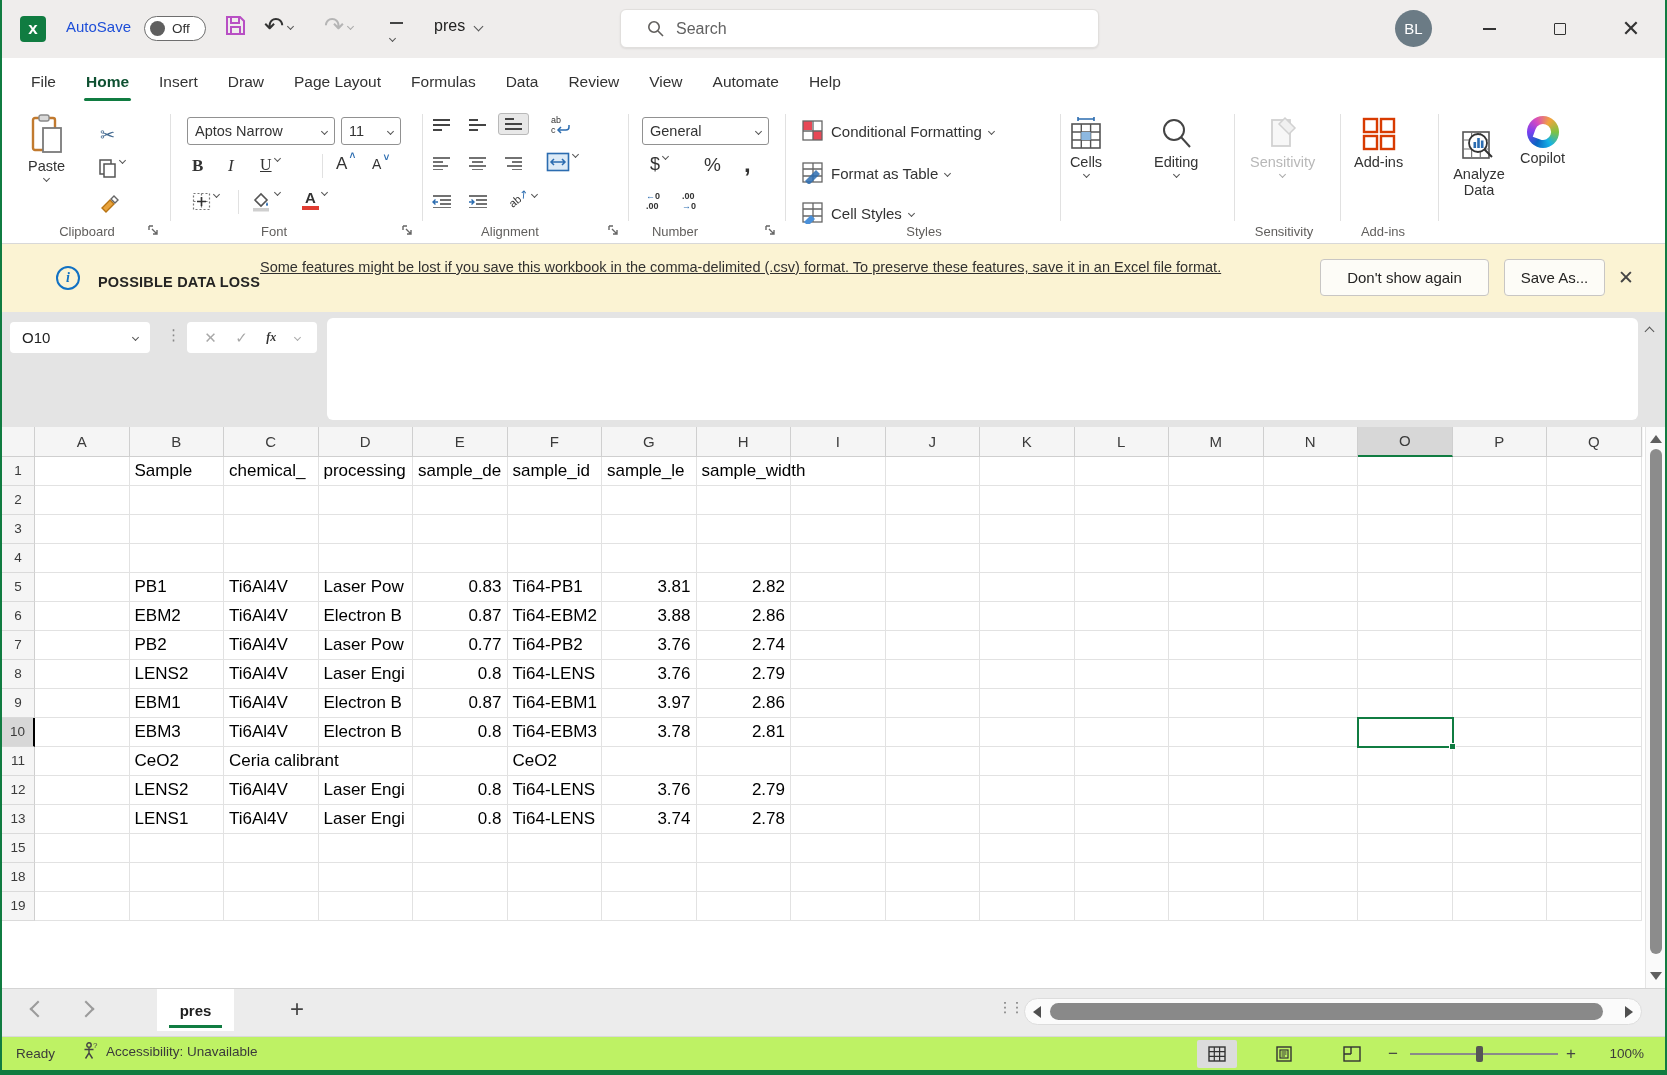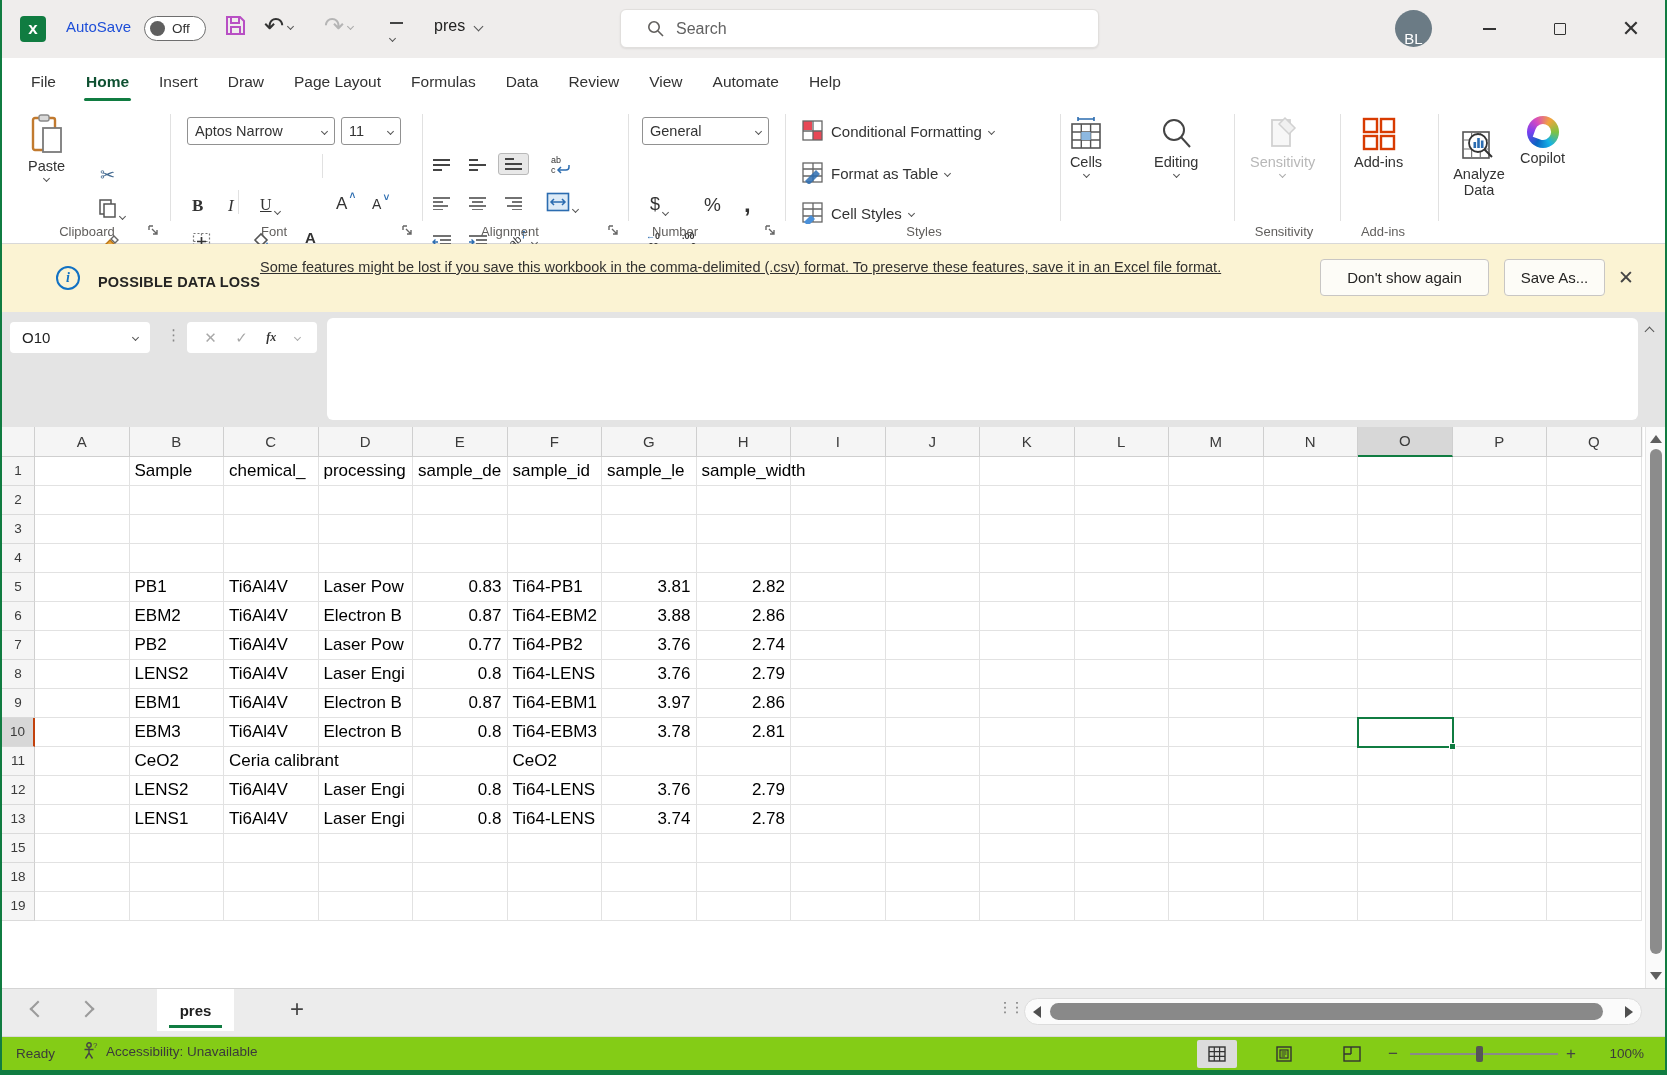--- a/index.html
+++ b/index.html
@@ -21,21 +21,21 @@
   .toggle .knob { width:15px; height:15px; border-radius:50%; background:#5f5f5f; margin-left:5px; }
   .toggle .tlabel { font-size:13.5px; color:#333; margin-left:7px; }
   .qat-btn { position:absolute; top:14px; display:flex; align-items:center; gap:4px; }
   .undo-glyph { font-size:24px; color:#333; line-height:1; }
   .undo-glyph.dis { color:#b5b5b5; }
   .qat-custom { position:absolute; left:388px; top:22px; width:13px; }
   .qat-custom .bar { height:2px; background:#444; margin-bottom:3px; }
   .fname { position:absolute; left:432px; top:17px; font-size:16px; color:#222; display:flex; align-items:center; gap:10px; }
   .searchbox { position:absolute; left:618px; top:9px; width:479px; height:39px; background:#fff; border:1px solid #e1dfdd; border-radius:6px; box-shadow:0 1px 2px rgba(0,0,0,.08); display:flex; align-items:center; padding-left:26px; gap:12px; }
   .searchbox .stext { font-size:16px; color:#616161; }
-  .avatar { position:absolute; left:1393px; top:10px; width:37px; height:37px; border-radius:50%; background:#6b7b85; color:#fff; font-size:15px; display:flex; align-items:flex-end; justify-content:center; }
+  .avatar { position:absolute; left:1393px; top:10px; width:37px; height:37px; border-radius:50%; background:#6b7b85; color:#fff; font-size:15px; display:flex; align-items:center; justify-content:center; }
   .wbtn { position:absolute; top:0; width:50px; height:58px; display:flex; align-items:center; justify-content:center; }
   .min-glyph { width:13px; height:2px; background:#333; }
   .max-glyph { width:12px; height:12px; border:1.5px solid #333; border-radius:1px; }
   .close-glyph { font-size:22px; color:#333; font-weight:300; line-height:1; }
 
   
   .menurow { position:absolute; left:0; top:58px; width:100%; height:48px; background:#fff; display:flex; align-items:center; }
   .mtabs { display:flex; padding-left:14px; }
   .mtab { position:relative; padding:0 15px; font-size:15.5px; color:#333; height:48px; display:flex; align-items:center; }
   .mtab.active { font-weight:bold; color:#0f5132; }
@@ -44,21 +44,21 @@
   .share-btn { position:absolute; left:1542px; top:66px; width:101px; height:34px; border-radius:4px; background:#107C41; color:#fff; display:flex; align-items:center; justify-content:center; gap:7px; font-size:15px; }
   .share-btn .chev { border-color:#fff; }
 
   
   .ribbon { position:absolute; left:0; top:106px; width:100%; height:138px; background:#fff; border-bottom:1px solid #d8d8d8; font-size:15px; color:#333; }
   .rdiv { position:absolute; top:8px; bottom:22px; width:1px; background:#e1e1e1; }
   .grp-label { position:absolute; bottom:4px; font-size:13px; color:#605e5c; text-align:center; }
   .launcher { position:absolute; bottom:6px; width:12px; height:12px; }
   .bigbtn { position:absolute; display:flex; flex-direction:column; align-items:center; gap:2px; }
   .bigbtn .blabel { font-size:14.5px; color:#333; }
-  .smallbtn { position:absolute; display:flex; align-items:flex-end; gap:3px;margin-top:40px; }
+  .smallbtn { position:absolute; display:flex; align-items:flex-start; gap:3px; }
   .combo { position:absolute; background:#fff; border:1px solid #919191; border-radius:3px; display:flex; align-items:center; justify-content:space-between; padding:0 7px; font-size:14.5px; height:28px; }
   .bold-b { font-weight:bold; font-size:17px; font-family:"Liberation Serif",serif; }
   .ital-i { font-style:italic; font-size:17px; font-family:"Liberation Serif",serif; }
   .under-u { text-decoration:underline; font-size:16px; font-family:"Liberation Serif",serif; }
   .fontsz { font-size:17px; position:relative; }
   .fontsz .mini { position:absolute; top:-4px; right:-8px; font-size:10px; color:#2b6cb0; font-weight:bold; }
   .fontcolor { font-size:15px; font-weight:bold; line-height:1; text-align:center; }
   .fontcolor .bar { width:17px; height:4px; background:#E03C31; margin-top:1px; }
   .vdiv-s { width:1px; height:24px; background:#e1e1e1; }
   .styles-item { position:absolute; display:flex; align-items:center; gap:7px; font-size:15px; color:#333; }
@@ -93,21 +93,21 @@
   .fcollapse { position:absolute; left:1644px; top:16px; }
 
   
   .gridwrap { position:absolute; left:0; top:427px; width:1641px; height:561px; overflow:hidden; background:#fff; }
   .gh-row { display:flex; height:30px; background:#F5F5F5; }
   .corner { width:33px; border-right:1px solid #cfcfcf; border-bottom:1px solid #cfcfcf; background:#F5F5F5; }
   .col-h { width:94.5px; flex:none; border-right:1px solid #cfcfcf; border-bottom:1px solid #cfcfcf; font-size:15px; color:#3b3b3b; text-align:center; line-height:29px; background:#F5F5F5; }
   .col-h.sel { background:#D7D7D7; border-bottom:2px solid #107C41; line-height:27px; }
   .grow { display:flex; height:29px; }
   .row-h { width:33px; flex:none; border-right:1px solid #cfcfcf; border-bottom:1px solid #dadada; background:#F5F5F5; font-size:13.5px; color:#3b3b3b; text-align:center; line-height:28px; }
-  .row-h.sel { background:#D7D7D7; border-right:2px solid #c2410c; }
+  .row-h.sel { background:#D7D7D7; border-right:2px solid #000000; }
   .cell { width:94.5px; flex:none; border-right:1px solid #e2e2e2; border-bottom:1px solid #e2e2e2; font-size:17px; color:#000; line-height:28px; padding:0 5px; white-space:nowrap; overflow:hidden; background:transparent; }
   .cell.num { text-align:right; }
   .cell.spill { overflow:visible; position:relative; z-index:3; }
   .selbox { position:absolute; border:2px solid #107C41; background:transparent; z-index:5; }
   .selbox .handle { position:absolute; right:-4px; bottom:-4px; width:7px; height:7px; background:#107C41; border:1.5px solid #fff; }
   .vscroll { position:absolute; left:1643px; top:427px; width:20px; height:561px; background:#FAFAFA; border-left:1px solid #e5e5e5; }
   .vthumb { position:absolute; left:4px; top:22px; width:12px; height:505px; background:#8c8c8c; border-radius:6px; }
   .tri-up { width:0; height:0; border-left:6px solid transparent; border-right:6px solid transparent; border-bottom:8px solid #5f5f5f; position:absolute; left:4px; top:8px; }
   .tri-down { width:0; height:0; border-left:6px solid transparent; border-right:6px solid transparent; border-top:8px solid #5f5f5f; position:absolute; left:4px; bottom:8px; }
   .tri-left { width:0; height:0; border-top:6px solid transparent; border-bottom:6px solid transparent; border-right:8px solid #4f4f4f; }
@@ -119,21 +119,21 @@
   .snav.prev { left:30px; transform:rotate(45deg); }
   .snav.next { left:78px; transform:rotate(225deg); }
   .sheettab { position:absolute; left:155px; top:0; width:77px; height:42px; background:#fff; display:flex; align-items:center; justify-content:center; font-size:15px; font-weight:bold; color:#1e1e1e; }
   .sheettab::after { content:""; position:absolute; left:12px; right:12px; bottom:3px; height:3px; background:#107C41; }
   .addsheet { position:absolute; left:288px; top:6px; font-size:24px; color:#444; font-weight:300; }
   .hdots { position:absolute; left:996px; top:10px; color:#777; font-size:14px; letter-spacing:-2px; }
   .hscroll { position:absolute; left:1022px; top:9px; width:618px; height:27px; background:#FBFBFB; border:1px solid #ddd; border-radius:14px; }
   .hthumb { position:absolute; left:25px; top:4px; width:553px; height:17px; background:#898989; border-radius:9px; }
 
   
-  .statusbar { position:absolute; left:0; top:1036px; width:100%; height:34px; background:#84cc16; border-top:1px solid #d9d9d9; font-size:13.5px; color:#3b3b3b; }
+  .statusbar { position:absolute; left:0; top:1036px; width:100%; height:34px; background:#bef264; border-top:1px solid #d9d9d9; font-size:13.5px; color:#3b3b3b; }
   .sready { position:absolute; left:14px; top:9px; }
   .sacc { position:absolute; left:80px; top:5px; display:flex; align-items:center; gap:7px; }
   .viewbtn { position:absolute; top:3px; width:40px; height:28px; display:flex; align-items:center; justify-content:center; }
   .viewbtn.active { background:#DCDCDC; border-radius:2px; }
   .zoomminus { position:absolute; left:1386px; top:7px; font-size:17px; color:#444; }
   .zoomtrack { position:absolute; left:1408px; top:16px; width:148px; height:2px; background:#8a8a8a; }
   .zoomthumb { position:absolute; left:1474px; top:9px; width:7px; height:16px; background:#555; border-radius:2px; }
   .zoomplus { position:absolute; left:1564px; top:7px; font-size:17px; color:#444; }
   .zoomlevel { position:absolute; left:1598px; top:9px; width:44px; text-align:right; }
   .greenbar { position:absolute; left:0; top:1070px; width:100%; height:5px; background:#107C41; }

